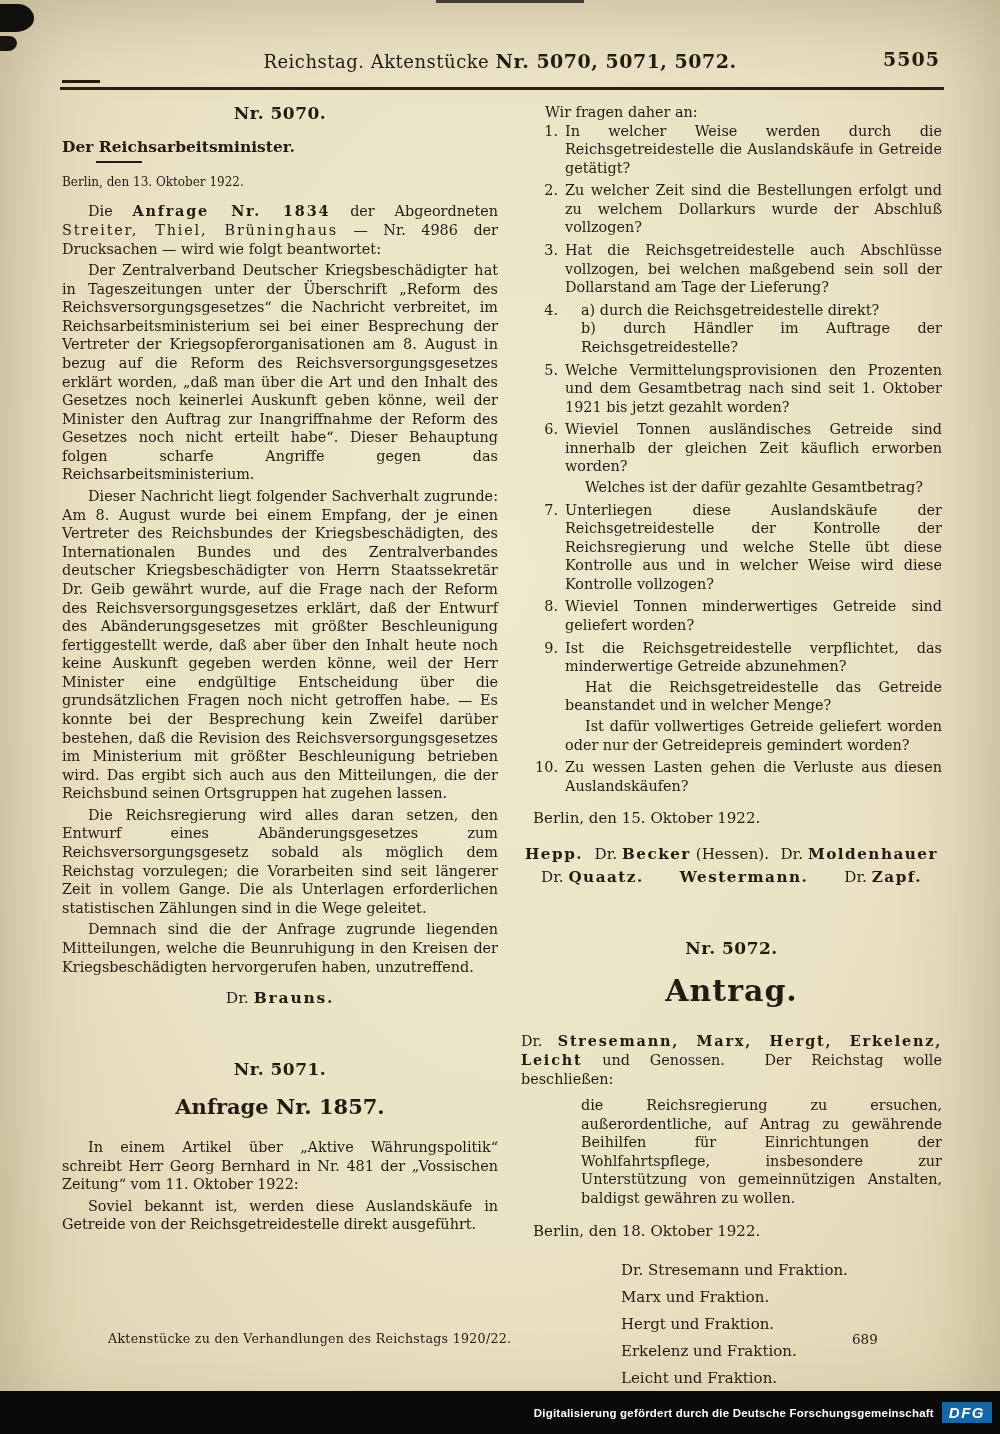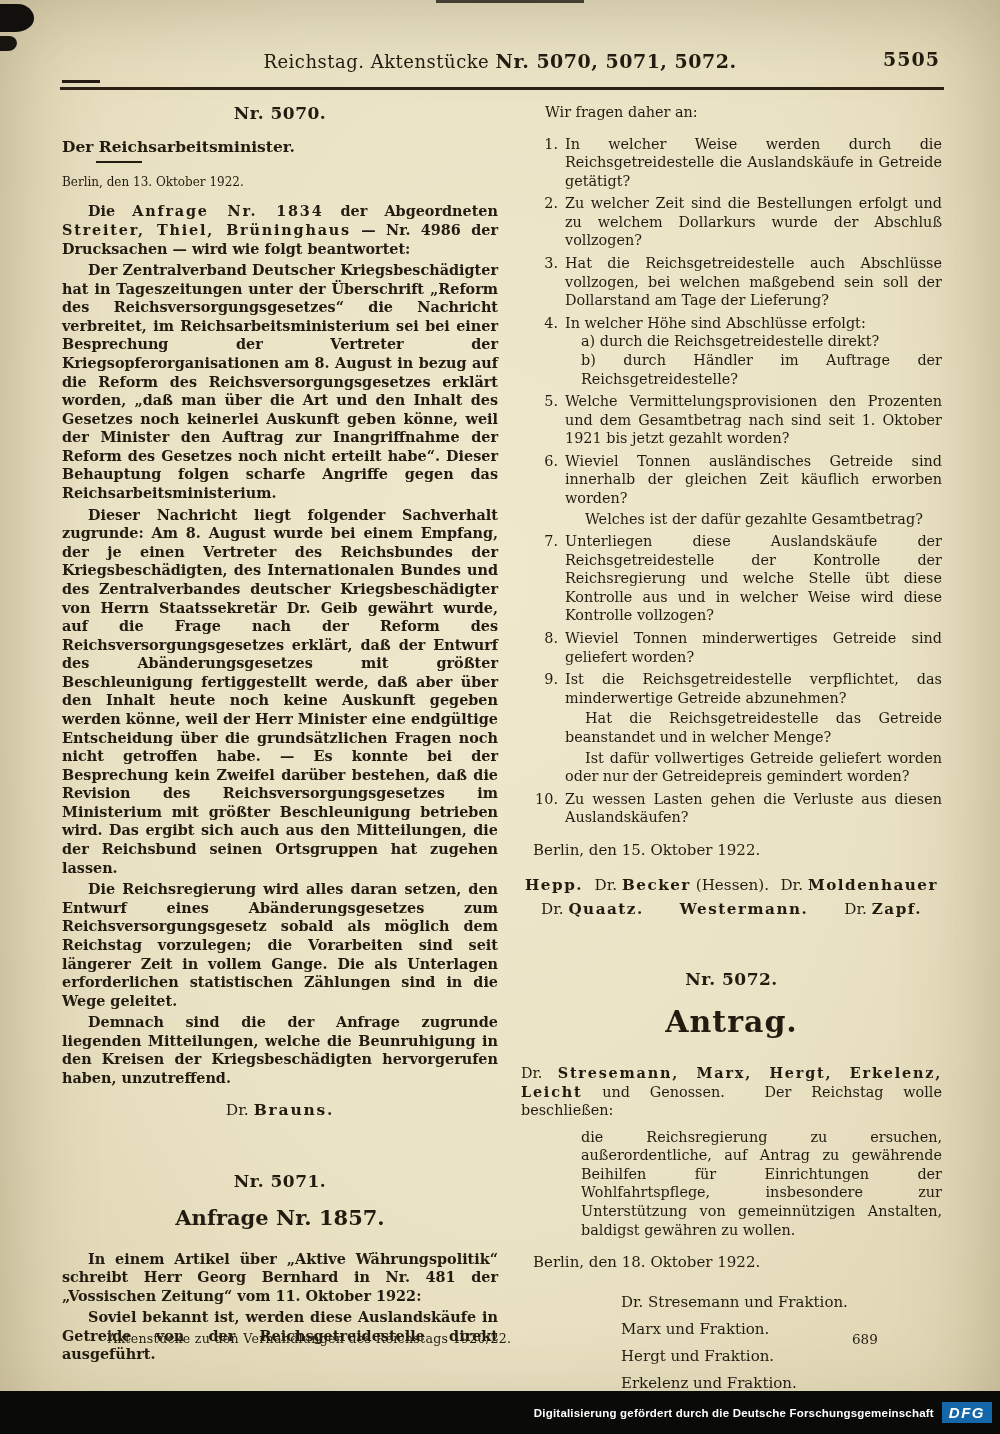--- a/index.html
+++ b/index.html
@@ -24,36 +24,36 @@
   .header-title b { font-size:19px; }
   .header-page-num { position:absolute; top:48px; right:60px; font-size:19px; font-weight:bold; letter-spacing:1px; }
   .head-rule { position:absolute; top:87px; left:60px; right:56px; border-top:3px solid #2a2014; }
 
   
   .col { position:absolute; top:103px; font-size:14.4px; line-height:1.29; }
   .col-left  { left:62px;  width:436px; }
   .col-right { left:521px; width:421px; }
 
   p.body { text-align:justify; margin:0 0 3px 0; }
-  .indent { text-indent:26px;font-weight:bold; }
+  .indent { text-indent:26px; }
   .sperr { letter-spacing:1.8px; }
 
   .doc-num { text-align:center; font-weight:bold; font-size:17px; letter-spacing:.5px; margin-bottom:12px; }
   .doc-num.second { margin-top:50px; }
   .big-title { text-align:center; font-weight:bold; font-size:21px; margin:10px 0 18px; }
   .big-title.antrag { font-size:30px; letter-spacing:1px; margin-bottom:22px; }
 
   .author-heading { font-weight:bold; font-size:15.5px; margin:2px 0 4px; }
   .author-rule { width:46px; border-top:2px solid #241b10; margin:4px 0 0 34px; }
   .dateline-right { text-align:left; padding-right:24px; margin:12px 0 12px; font-size:12px; }
   .signature { text-align:center; margin:12px 0 0; font-size:15.5px; }
 
   .quote { margin-left:78px; margin-top:2px; }
 
-  .lead { text-indent:24px; margin-bottom:13px; }
+  .lead { text-indent:24px; margin-bottom:0; }
   .questions { margin-left:12px; }
   .q-item { display:flex; margin-bottom:4px; }
   .q-num { width:32px; min-width:32px; text-align:right; padding-right:7px; }
   .q-text { flex:1; text-align:justify; }
   .q-sub { margin-left:16px; text-align:justify; }
   .q-extra { text-indent:20px; margin-top:2px; text-align:justify; }
 
   .dateline-left { margin:14px 0 0 12px; font-size:15px; }
 
   .sig-row { display:flex; font-size:15.2px; }
@@ -148,21 +148,20 @@
       </div>
 
       <div class="q-item">
         <div class="q-num">3.</div>
         <div class="q-text">Hat die Reichsgetreidestelle auch Abschlüsse vollzogen, bei welchen maßgebend sein soll der Dollarstand am Tage der Lieferung?</div>
       </div>
 
       <div class="q-item">
         <div class="q-num">4.</div>
         <div class="q-text">
-          <div>In welcher Höhe sind Abschlüsse erfolgt:</div>
           <div class="q-sub">a) durch die Reichsgetreidestelle direkt?</div>
           <div class="q-sub">b) durch Händler im Auftrage der Reichsgetreidestelle?</div>
         </div>
       </div>
 
       <div class="q-item">
         <div class="q-num">5.</div>
         <div class="q-text">Welche Vermittelungsprovisionen den Prozenten und dem Gesamtbetrag nach sind seit 1. Oktober 1921 bis jetzt gezahlt worden?</div>
       </div>
 

